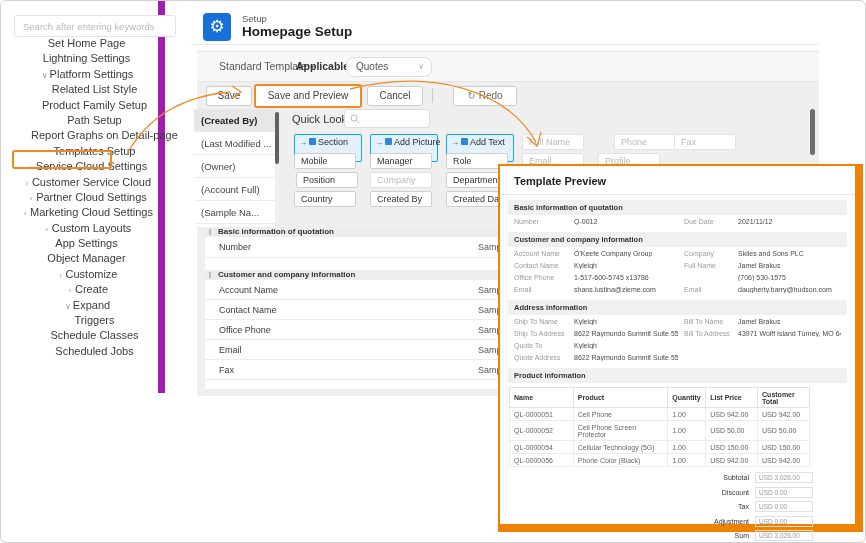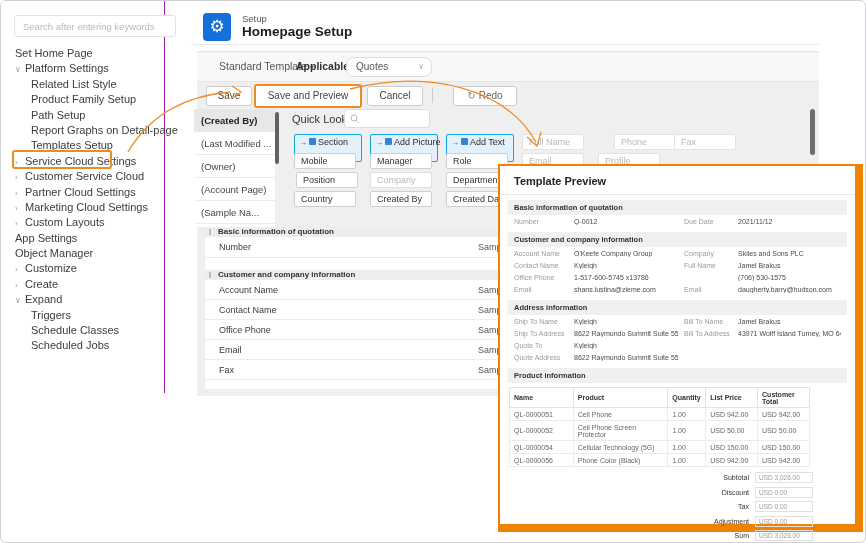--- a/index.html
+++ b/index.html
@@ -1,24 +1,24 @@
 <!DOCTYPE html>
 <html><head>
 <meta charset="utf-8">
 <style>
   * { margin:0; padding:0; box-sizing:border-box; }
   html,body { width:866px; height:543px; }
   body { font-family:"Liberation Sans", sans-serif; background:#fff; position:relative; }
   .frame { position:absolute; inset:0; border:1px solid #cfcfd4; border-radius:6px; background:#fff; overflow:hidden; }
 
   
-  .sidebar { position:absolute; left:0; top:0; width:164px; height:392px; border-right:1px solid #a21caf; background:#fff; }
+  .sidebar { position:absolute; left:0; top:0; width:164px; height:392px; border-right:7px solid #a21caf; background:#fff; }
   .sb-search { position:absolute; left:13px; top:14px; width:162px; height:22px; border:1px solid #e3e3e3; border-radius:3px; font-size:9.5px; color:#666; padding:0 8px; outline:none; background:#fff; font-family:"Liberation Sans",sans-serif; }
   .sb-search::placeholder { color:#b9b9b9; }
-  .sb-list { position:absolute; left:0; top:45px; width:100%; }
+  .sb-list { position:absolute; left:0; top:35px; width:100%;text-align:center; }
   .sb-item { height:15.4px; line-height:15.4px; font-size:11px; color:#3c3c3c; white-space:nowrap; cursor:pointer; position:relative; }
   .sb-item .chev { display:inline-block; width:10px; font-size:8px; color:#9a9a9a; }
   .lvl0 { padding-left:14px; }
   .lvl1 { padding-left:14px; }
   .lvl2 { padding-left:30px; }
   .sb-hibox { position:absolute; left:11px; top:149px; width:100px; height:19px; border:2px solid #ef8a1f; border-radius:3px; pointer-events:none; }
 
   
   .app-icon { position:absolute; left:202px; top:12px; width:28px; height:28px; background:#1670d9; border-radius:4px; color:#fff; font-size:17px; text-align:center; line-height:28px; }
   .hdr-eyebrow { position:absolute; left:241px; top:12px; font-size:9.5px; color:#555; }
@@ -90,20 +90,21 @@
 </style>
 </head>
 <body>
 
 <div class="frame">
 
   <div class="sidebar">
     <input class="sb-search" placeholder="Search after entering keywords" style="">
     <div class="sb-list">
       <div class="sb-item lvl0"><span class="lbl">Set Home Page</span></div>
+      <div class="sb-item lvl0"><span class="lbl">Lightning Settings</span></div>
       <div class="sb-item lvl1"><span class="chev">∨</span><span>Platform Settings</span></div>
       <div class="sb-item lvl2"><span>Related List Style</span></div>
       <div class="sb-item lvl2"><span>Product Family Setup</span></div>
       <div class="sb-item lvl2"><span>Path Setup</span></div>
       <div class="sb-item lvl2"><span>Report Graphs on Detail-page</span></div>
       <div class="sb-item lvl2"><span>Templates Setup</span></div>
       <div class="sb-item lvl1"><span class="chev">›</span><span>Service Cloud Settings</span></div>
       <div class="sb-item lvl1"><span class="chev">›</span><span>Customer Service Cloud</span></div>
       <div class="sb-item lvl1"><span class="chev">›</span><span>Partner Cloud Settings</span></div>
       <div class="sb-item lvl1"><span class="chev">›</span><span>Marketing Cloud Settings</span></div>
@@ -135,21 +136,21 @@
     <div class="btn btn-save">Save</div>
     <div class="btn btn-sap">Save and Preview</div>
     <div class="btn btn-cancel">Cancel</div>
     <div class="tb-div"></div>
     <div class="btn btn-redo"><span class="ric">↻</span><span>Redo</span></div>
 
     <div class="flist">
       <div class="fl-item sel">(Created By)</div>
       <div class="fl-item">(Last Modified ...</div>
       <div class="fl-item">(Owner)</div>
-      <div class="fl-item">(Account Page)</div>
+      <div class="fl-item">(Account Full)</div>
       <div class="fl-item">(Sample Na...</div>
       <div class="fl-item">(Opportuni</div>
     </div>
     <div class="fl-thumb"></div>
 
     <div class="ql-lbl">Quick Look</div>
     <div class="ql-input">
       <svg width="10" height="10" viewBox="0 0 10 10">
           <circle cx="4" cy="4" r="3" fill="none" stroke="#bbb" stroke-width="1"></circle>
           <line x1="6.5" y1="6.5" x2="9" y2="9" stroke="#bbb" stroke-width="1"></line>

